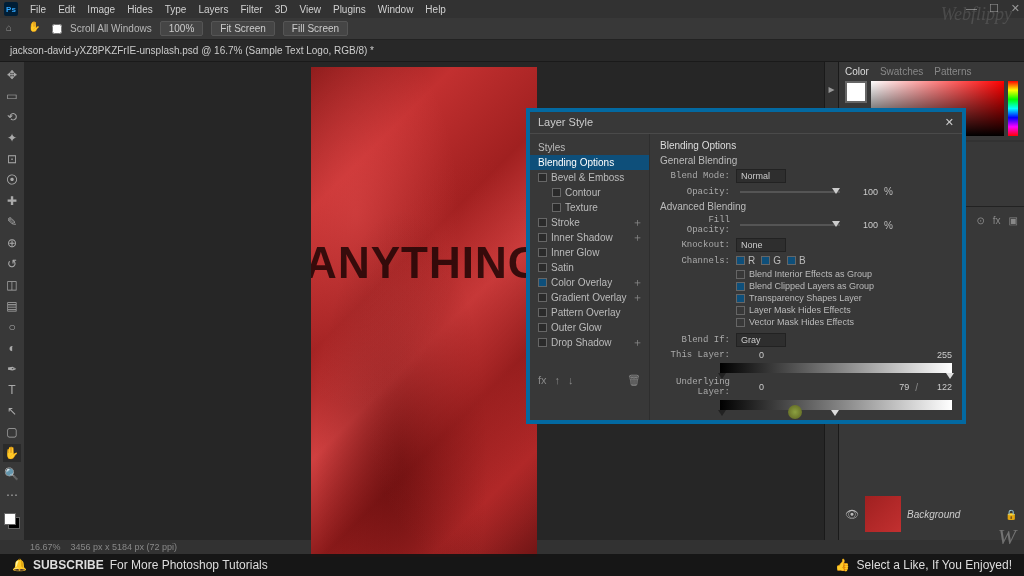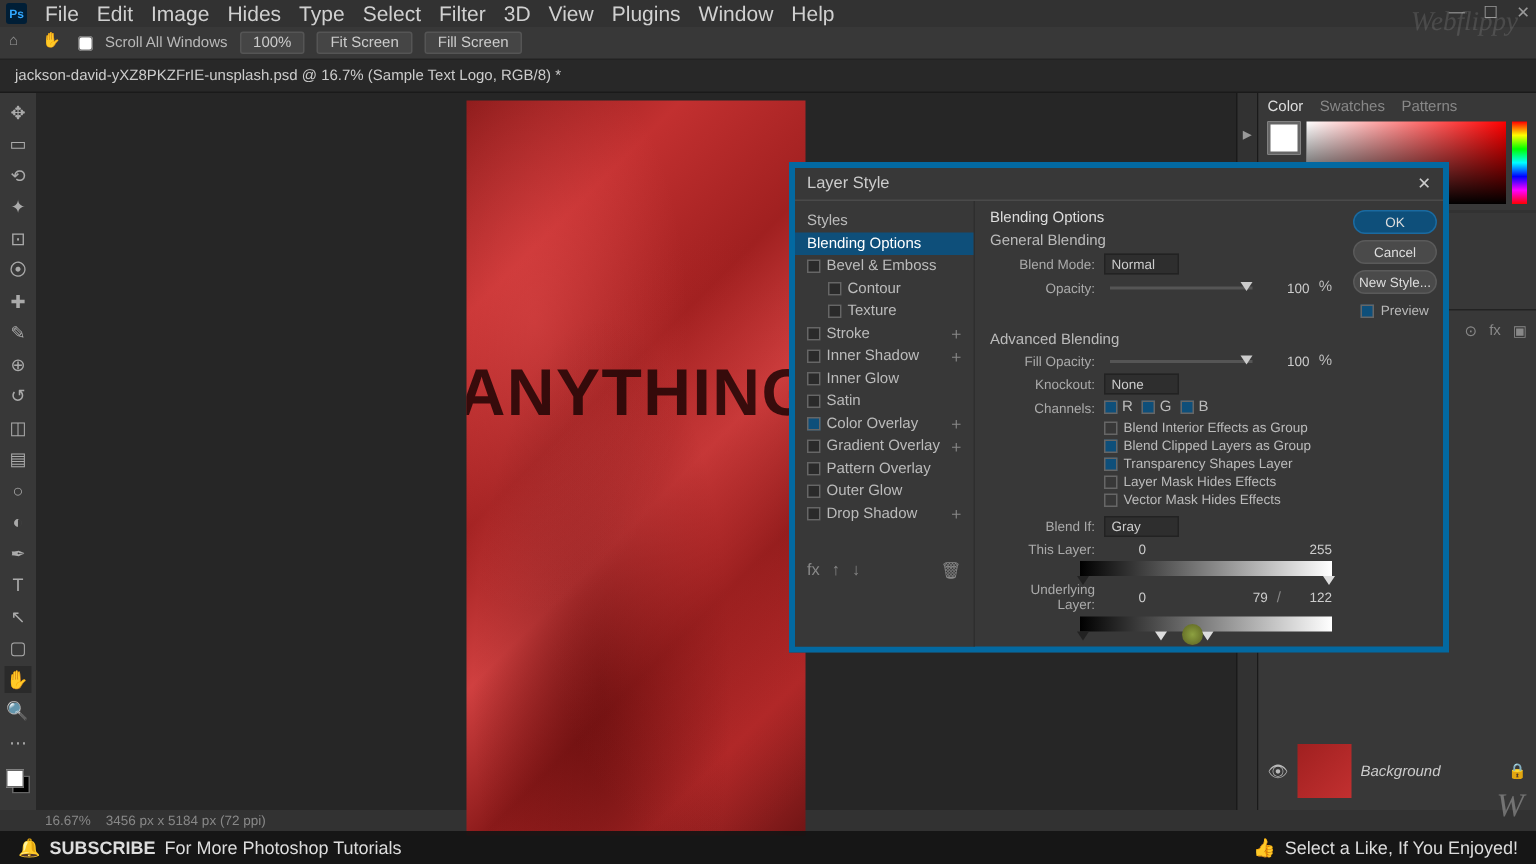--- a/index.html
+++ b/index.html
@@ -1,21 +1,21 @@
 <!DOCTYPE html>
 <html><head>
 <meta charset="utf-8">
 <style>
 * { margin: 0; padding: 0; box-sizing: border-box; font-family: "Segoe UI", Tahoma, sans-serif; }
 body { background: #323232; color: #b8b8b8; font-size: 10px; width: 1024px; height: 576px; overflow: hidden; position: relative; }
 
 
 .menubar { background: #323232; height: 18px; display: flex; align-items: center; padding: 0 4px; gap: 12px; }
 .menubar .ps-icon { width: 14px; height: 14px; background: #001e36; border-radius: 2px; display: flex; align-items: center; justify-content: center; color: #31a8ff; font-size: 8px; font-weight: bold; }
-.menubar .menu-item { font-size: 14px; color: #d0d0d0; cursor: pointer; }
+.menubar .menu-item { font-size: 10px; color: #d0d0d0; cursor: pointer; }
 .window-controls { position: absolute; right: 4px; top: 2px; display: flex; gap: 12px; font-size: 11px; color: #999; }
 
 
 .optionsbar { background: #383838; height: 22px; display: flex; align-items: center; padding: 0 6px; gap: 8px; border-bottom: 1px solid #222; }
 .optionsbar .home-icon { width: 14px; height: 14px; color: #999; }
 .optionsbar .hand-icon { width: 16px; height: 16px; }
 .optionsbar input[type=checkbox] { width: 10px; height: 10px; }
 .optionsbar .btn { background: #454545; border: 1px solid #555; padding: 1px 8px; font-size: 10px; color: #ccc; border-radius: 2px; }
 
 
@@ -75,21 +75,21 @@
 .style-item .cb { width: 9px; height: 9px; border: 1px solid #666; background: #2a2a2a; flex-shrink: 0; }
 .style-item .cb.on { background: #0e4f7a; }
 .style-item .plus { position: absolute; right: 6px; color: #888; font-size: 11px; }
 .style-item.indent { padding-left: 22px; }
 .styles-foot { margin-top: 20px; padding: 4px 8px; display: flex; gap: 8px; color: #888; font-size: 11px; }
 
 .opts-col { flex: 1; padding: 6px 10px; font-size: 10px; color: #bbb; }
 .opts-col .sec-title { font-size: 10px; color: #ddd; margin-bottom: 4px; }
 .opts-col .sub-title { font-size: 10px; color: #bbb; margin: 2px 0; }
 .opts-row { display: flex; align-items: center; gap: 6px; margin: 3px 0; }
-.opts-row .lbl { width: 70px; text-align: right; color: #aaa; font-size: 9px; }
+.opts-row .lbl { width: 70px; text-align: right; color: #aaa; font-size: 9px; font-family: Liberation Mono, monospace; }
 .opts-row .sel { background: #2e2e2e; border: 1px solid #222; padding: 1px 4px; font-size: 9px; color: #ccc; min-width: 50px; }
 .opts-row .slider { flex: 1; max-width: 100px; height: 2px; background: #555; position: relative; margin: 0 4px; }
 .opts-row .slider .knob { position: absolute; right: 0; top: -3px; width: 0; height: 0; border-left: 4px solid transparent; border-right: 4px solid transparent; border-top: 6px solid #ccc; }
 .opts-row .val { width: 28px; font-size: 9px; color: #ccc; text-align: right; }
 .opts-row .cb { width: 9px; height: 9px; border: 1px solid #666; }
 .opts-row .cb.on { background: #0e4f7a; }
 .opts-row .chk { display: flex; align-items: center; gap: 3px; }
 .chkline { display: flex; align-items: center; gap: 4px; margin: 2px 0 2px 76px; font-size: 9px; }
 .chkline .cb { width: 9px; height: 9px; border: 1px solid #666; }
 .chkline .cb.on { background: #0e4f7a; }
@@ -119,21 +119,21 @@
 </head>
 <body>
 
 <div class="menubar">
   <div class="ps-icon">Ps</div>
   <span class="menu-item">File</span>
   <span class="menu-item">Edit</span>
   <span class="menu-item">Image</span>
   <span class="menu-item">Hides</span>
   <span class="menu-item">Type</span>
-  <span class="menu-item">Select</span>
+  <span class="menu-item">Layers</span>
   <span class="menu-item">Filter</span>
   <span class="menu-item">3D</span>
   <span class="menu-item">View</span>
   <span class="menu-item">Plugins</span>
   <span class="menu-item">Window</span>
   <span class="menu-item">Help</span>
   <div class="window-controls">
     <span>—</span>
     <span>☐</span>
     <span>✕</span>
@@ -310,21 +310,21 @@
       </div>
       <div class="opts-row">
         <span class="lbl">Opacity:</span>
         <div class="slider">
             <div class="knob"></div>
           </div>
         <span class="val">100</span>
         <span>%</span>
       </div>
 
-      <div class="sub-title" style="margin-top:24px">Advanced Blending</div>
+      <div class="sub-title" style="margin-top:4px">Advanced Blending</div>
       <div class="opts-row">
         <span class="lbl">Fill Opacity:</span>
         <div class="slider">
             <div class="knob"></div>
           </div>
         <span class="val">100</span>
         <span>%</span>
       </div>
       <div class="opts-row">
         <span class="lbl">Knockout:</span>
@@ -393,29 +393,20 @@
       <div class="blend-slider" style="position:relative">
         <div class="track">
           <div class="tri" style="left:-2px"></div>
           <div class="tri w" style="left:30%"></div>
           <div class="tri w" style="left:48%"></div>
         </div>
         <div class="cursor-dot"></div>
       </div>
     </div>
 
-    <div class="btns-col">
-      <div class="btn primary">OK</div>
-      <div class="btn">Cancel</div>
-      <div class="btn">New Style...</div>
-      <div class="prev">
-          <span class="cb"></span>
-          <span>Preview</span>
-        </div>
-    </div>
   </div>
 </div>
 
 <div class="statusbar">
   <span>16.67%</span>
   <span>3456 px x 5184 px (72 ppi)</span>
 </div>
 
 <div class="overlay-foot">
   <div class="left">

